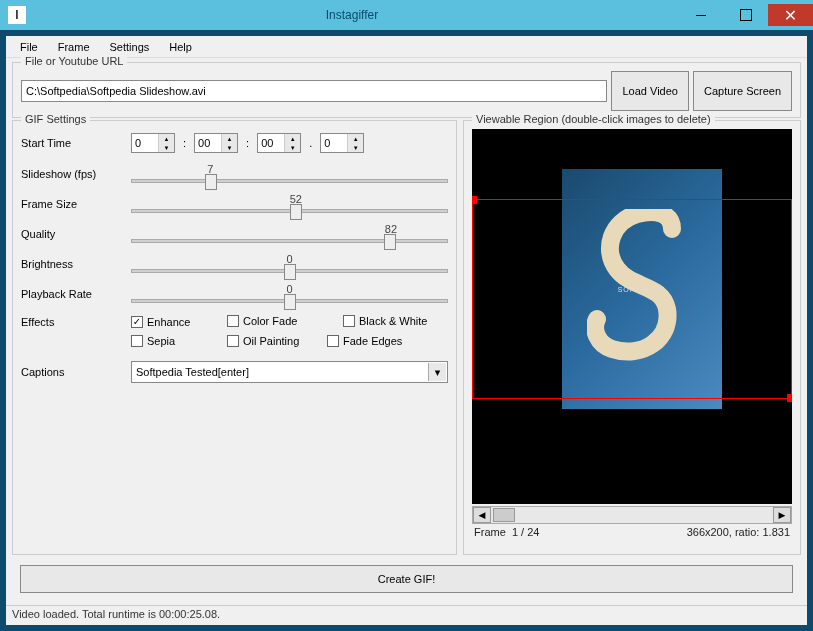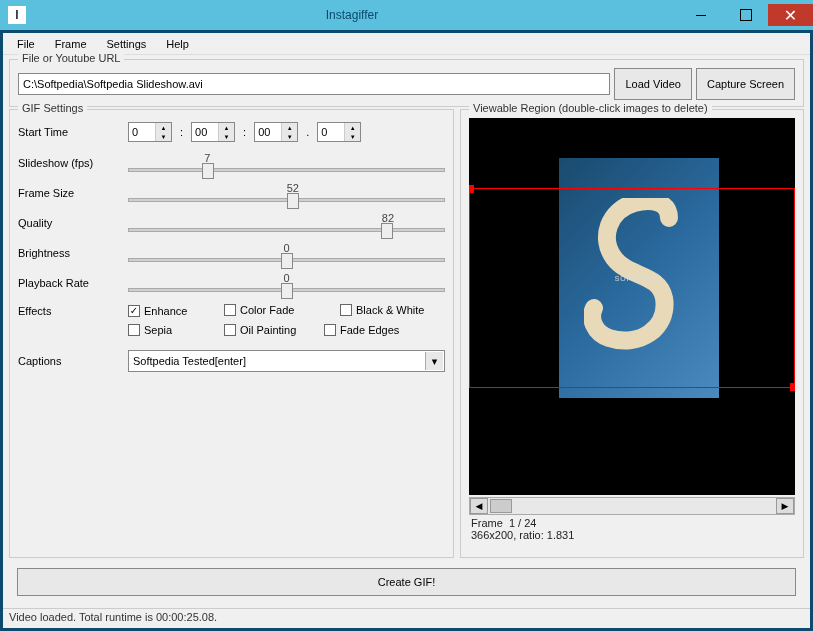--- a/index.html
+++ b/index.html
@@ -8,33 +8,33 @@
 .window { background: #5bc0de; width: 813px; height: 631px; display: flex; flex-direction: column; }
 .titlebar { height: 30px; background: #5bc0de; display: flex; align-items: center; }
 .titlebar-icon { width: 18px; height: 18px; background: #fff; margin-left: 8px; display: flex; align-items: center; justify-content: center; font-weight: bold; color: #333; font-size: 12px; }
 .titlebar-title { flex: 1; text-align: center; color: #0c4a6e; font-size: 12px; }
 .win-controls { display: flex; }
 .win-btn { width: 45px; height: 22px; display: flex; align-items: center; justify-content: center; background: #5bc0de; font-size: 14px; }
 .win-btn.min::before { content: ""; width: 10px; height: 1px; background: #000; display: block; }
 .win-btn.max::before { content: ""; width: 10px; height: 10px; border: 1px solid #000; display: block; }
 .win-btn.close { background: #c0392b; color: #fff; font-size: 16px; }
 
-.content { flex: 1; background: #f0f0f0; border: 3px solid #0c4a6e; display: flex; flex-direction: column; }
+.content { flex: 1; background: #f0f0f0; border: 6px solid #0c4a6e; display: flex; flex-direction: column; }
 
 .menubar { height: 22px; background: #f0f0f0; display: flex; align-items: center; padding: 0 4px; border-bottom: 1px solid #ddd; }
 .menu-item { padding: 2px 10px; color: #000; }
 
 .body-area { flex: 1; padding: 4px 6px; display: flex; flex-direction: column; gap: 2px; }
 
 .groupbox { border: 1px solid #ccc; position: relative; padding: 8px 8px 6px 8px; }
 .groupbox > .legend { position: absolute; top: -8px; left: 8px; background: #f0f0f0; padding: 0 4px; font-size: 11px; color: #333; }
 
 .url-row { display: flex; gap: 4px; align-items: center; }
 .url-input { flex: 1; height: 22px; border: 1px solid #888; padding: 0 4px; background: #fff; }
-.btn { height: 32px; background: #e8e8e8; border: 1px solid #888; padding: 12px 10px; display: flex; align-items: center; justify-content: center; }
+.btn { height: 40px; background: #e8e8e8; border: 1px solid #888; padding: 12px 10px; display: flex; align-items: center; justify-content: center; }
 
 .main-split { display: flex; gap: 6px; flex: 1; }
 .left-pane { width: 445px; }
 .right-pane { flex: 1; display: flex; flex-direction: column; }
 
 .settings-body { display: flex; flex-direction: column; gap: 12px; padding-top: 4px; }
 .row { display: flex; align-items: center; }
 .row-label { width: 110px; color: #000; }
 .spin { width: 44px; height: 20px; border: 1px solid #888; display: flex; background: #fff; }
 .spin input { border: none; width: 26px; text-align: left; padding-left: 3px; font-size: 11px; }
@@ -56,21 +56,21 @@
 .preview { flex: 1; background: #000; position: relative; overflow: hidden; }
 .sel-rect { position: absolute; border: 1px solid #f00; }
 .handle { position: absolute; width: 8px; height: 8px; background: #f00; }
 .preview-img { position: absolute; background: linear-gradient(135deg,#1a4a6e,#2a6a9e,#4a8abe); display:flex; align-items:center; justify-content:center; }
 
 .hscroll { height: 18px; background: #e8e8e8; border: 1px solid #aaa; display: flex; align-items: center; margin-top: 2px; }
 .hscroll .sbtn { width: 18px; height: 100%; display: flex; align-items: center; justify-content: center; font-size: 9px; background: #ddd; border: 1px solid #999; }
 .hscroll .strack { flex: 1; height: 100%; position: relative; }
 .hscroll .sthumb { position: absolute; left: 2px; top: 1px; width: 22px; bottom: 1px; background: #ccc; border: 1px solid #999; }
 
-.frame-info { display: flex; justify-content: space-between; padding: 2px 2px 0 2px; font-size: 11px; color: #222; flex-direction: column; }
+.frame-info { display: flex; justify-content: space-between; padding: 2px 2px 0 2px; font-size: 11px; color: #222; }
 
 .create-bar { padding: 8px; }
 .create-btn { width: 100%; height: 28px; background: #e8e8e8; border: 1px solid #888; }
 
 .statusbar { height: 20px; background: #f0f0f0; border-top: 1px solid #ccc; padding: 2px 6px; font-size: 11px; color: #333; }
 </style>
 </head>
 <body>
 
 <div class="window">

